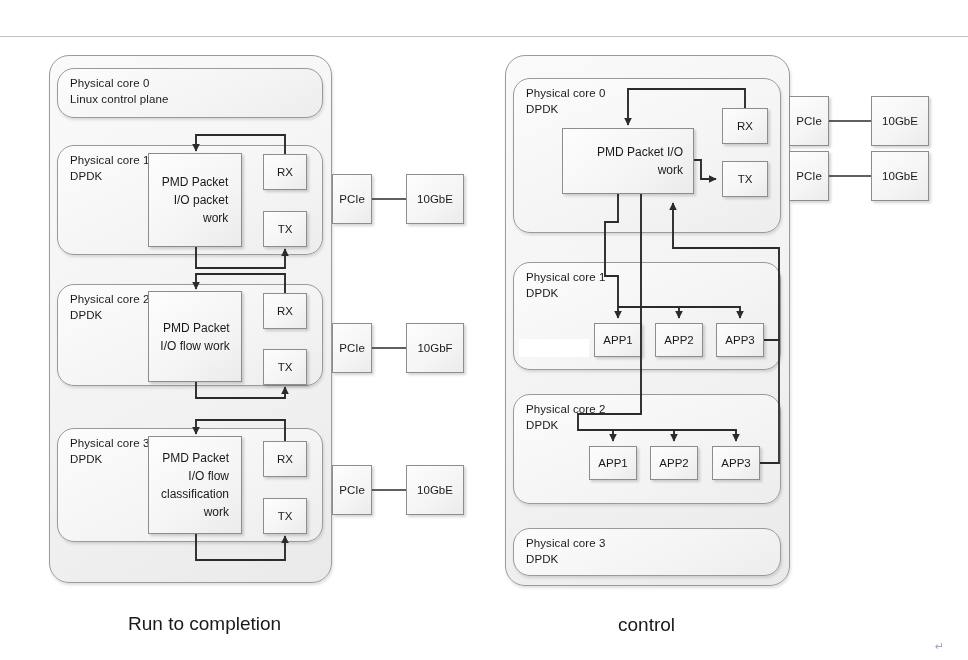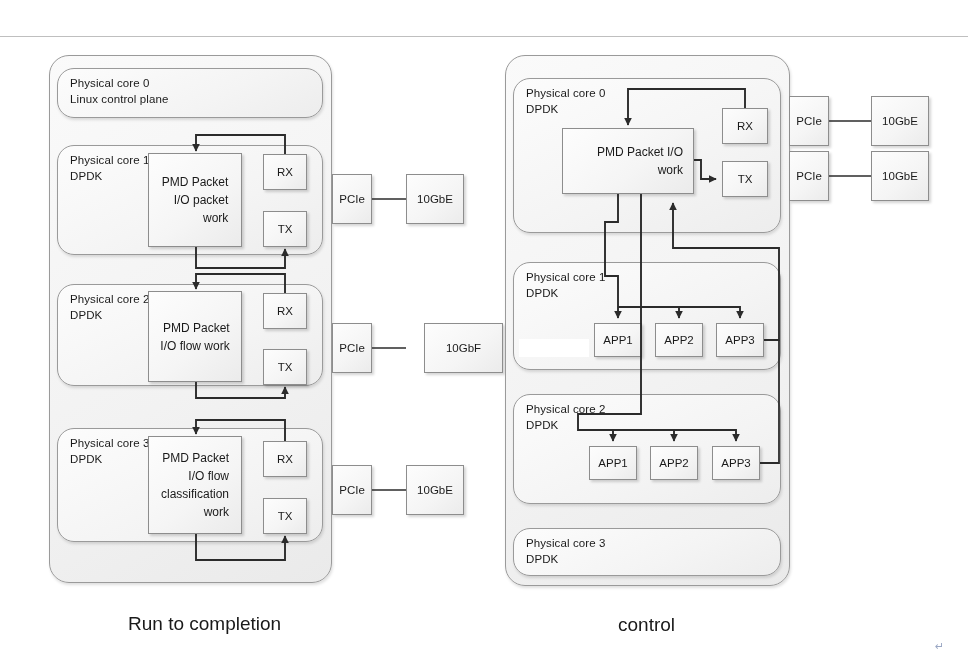--- a/index.html
+++ b/index.html
@@ -155,21 +155,21 @@
 I/O flow
 classification
 work</div>
   <div class="sbox" style="left:263px; top:441px; width:44px; height:36px;">RX</div>
   <div class="sbox" style="left:263px; top:498px; width:44px; height:36px;">TX</div>
 
   <div class="sbox" style="left:332px; top:174px; width:40px; height:50px;">PCIe</div>
   <div class="sbox" style="left:406px; top:174px; width:58px; height:50px;">10GbE</div>
 
   <div class="sbox" style="left:332px; top:323px; width:40px; height:50px;">PCIe</div>
-  <div class="sbox" style="left:406px; top:323px; width:79px; height:50px;margin-left:18px;">10GbF</div>
+  <div class="sbox" style="left:406px; top:323px; width:58px; height:50px;">10GbF</div>
 
   <div class="sbox" style="left:332px; top:465px; width:40px; height:50px;">PCIe</div>
   <div class="sbox" style="left:406px; top:465px; width:58px; height:50px;">10GbE</div>
 
   <div class="rbox outer" style="left:505px; top:55px; width:285px; height:531px;"></div>
 
   <div class="rbox core" style="left:513px; top:78px; width:268px; height:155px;">
     <div class="core-label">Physical core 0
 DPDK</div>
   </div>

